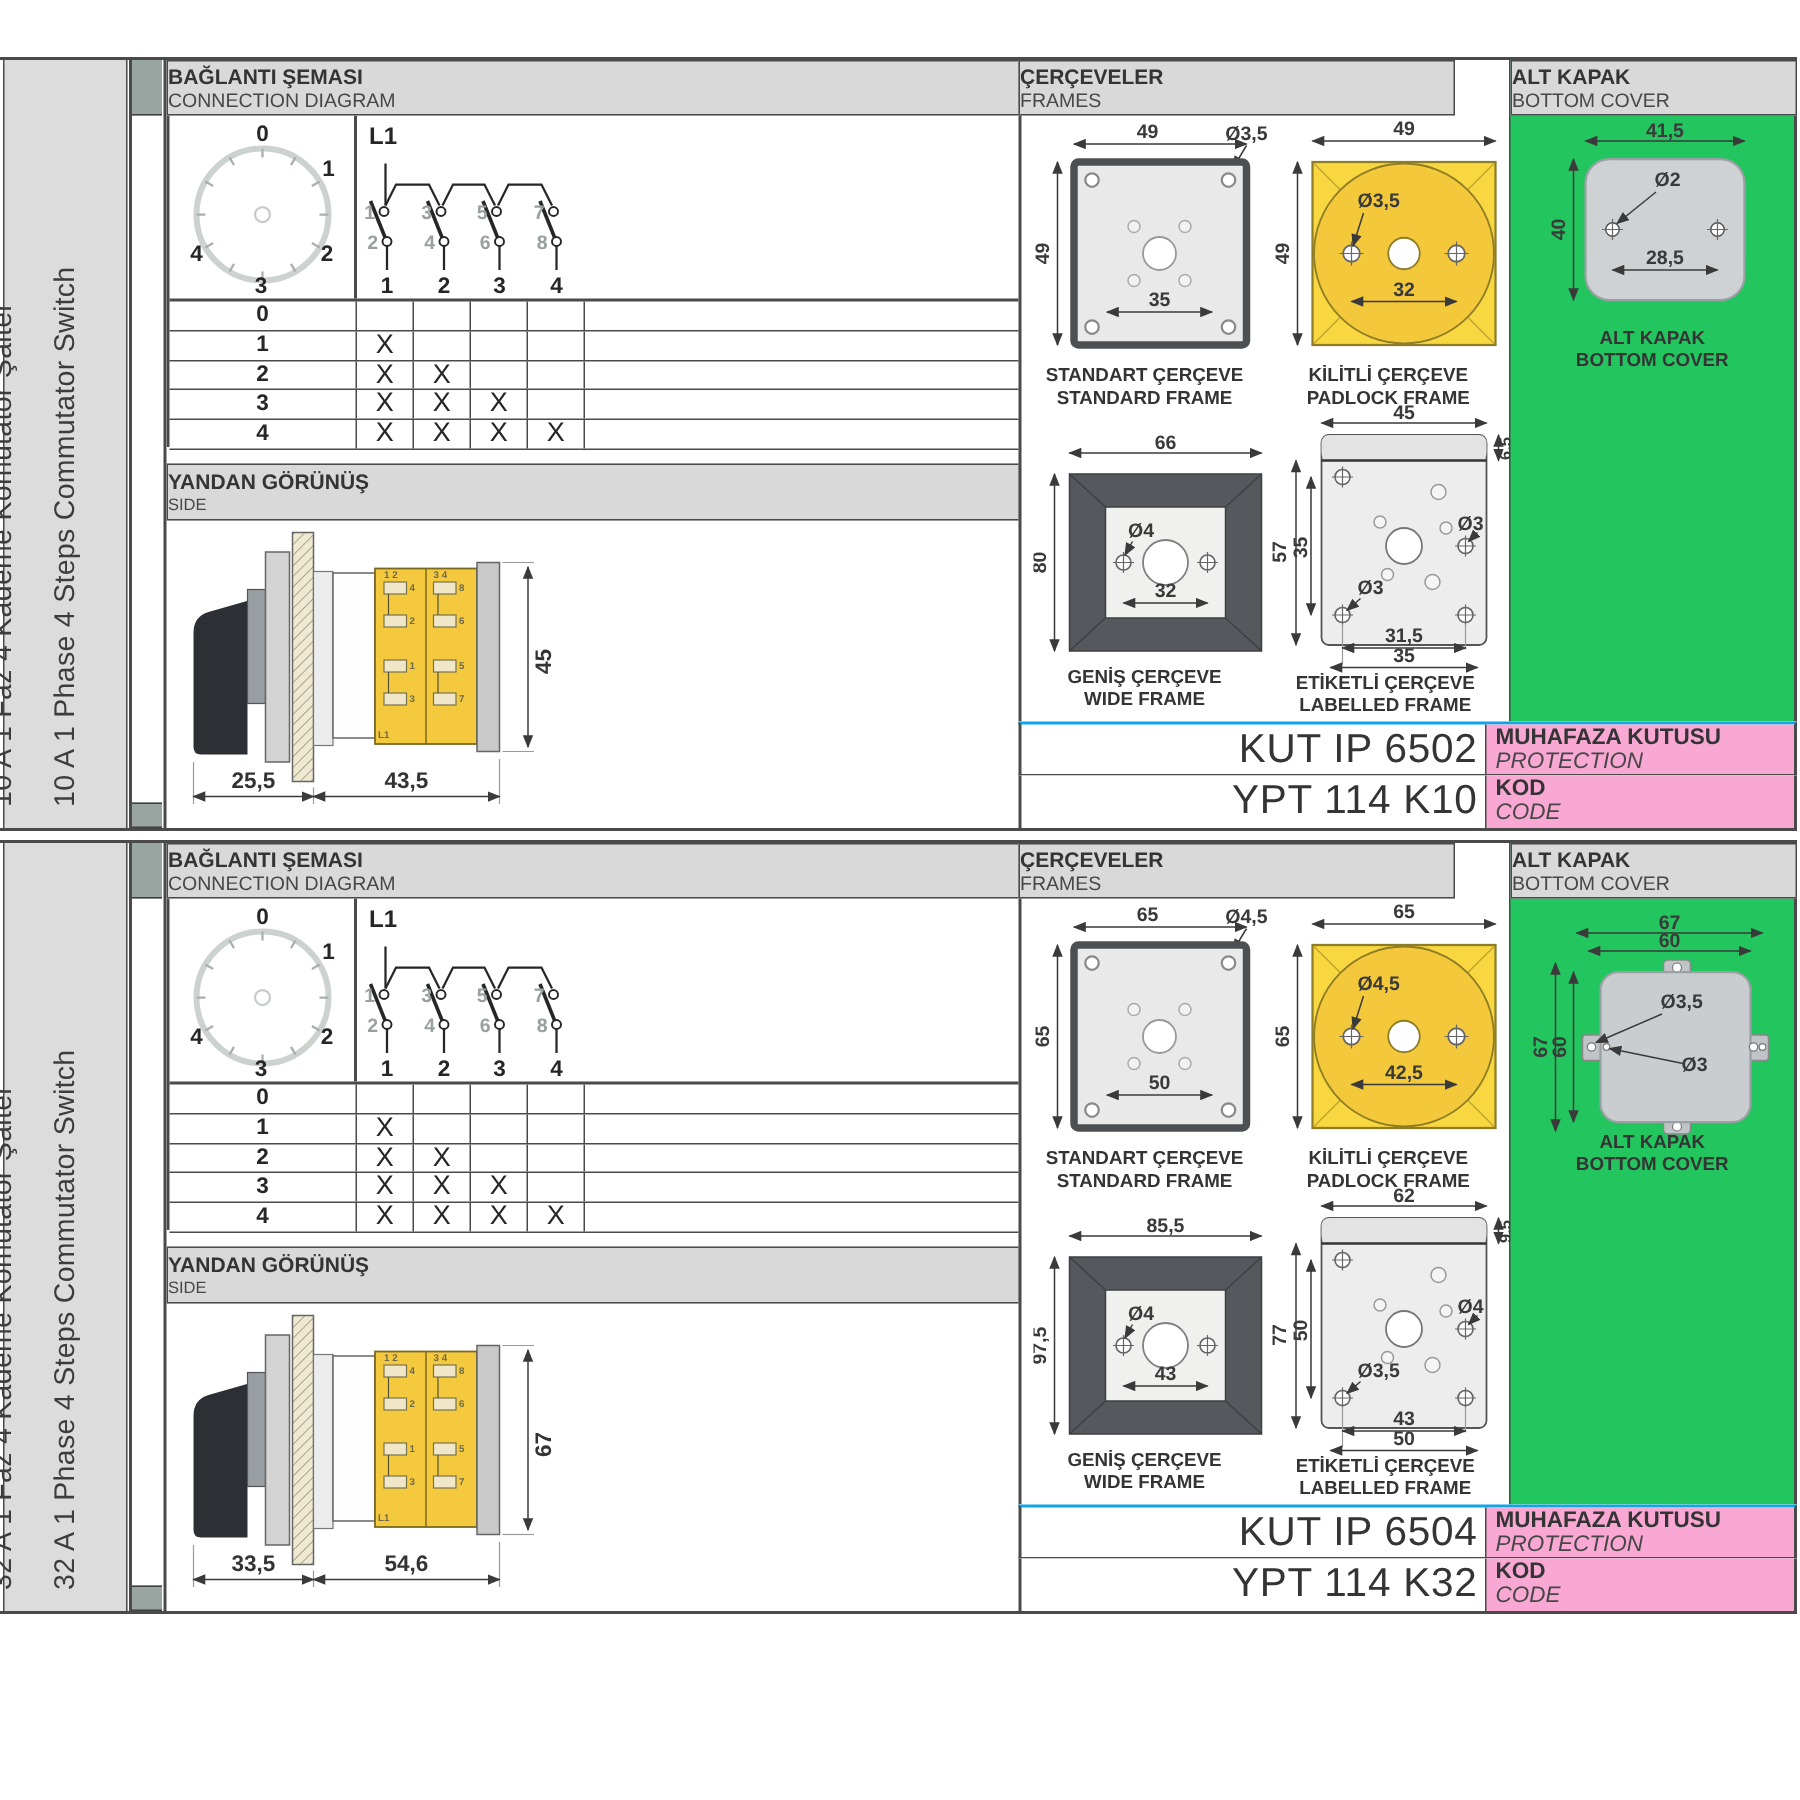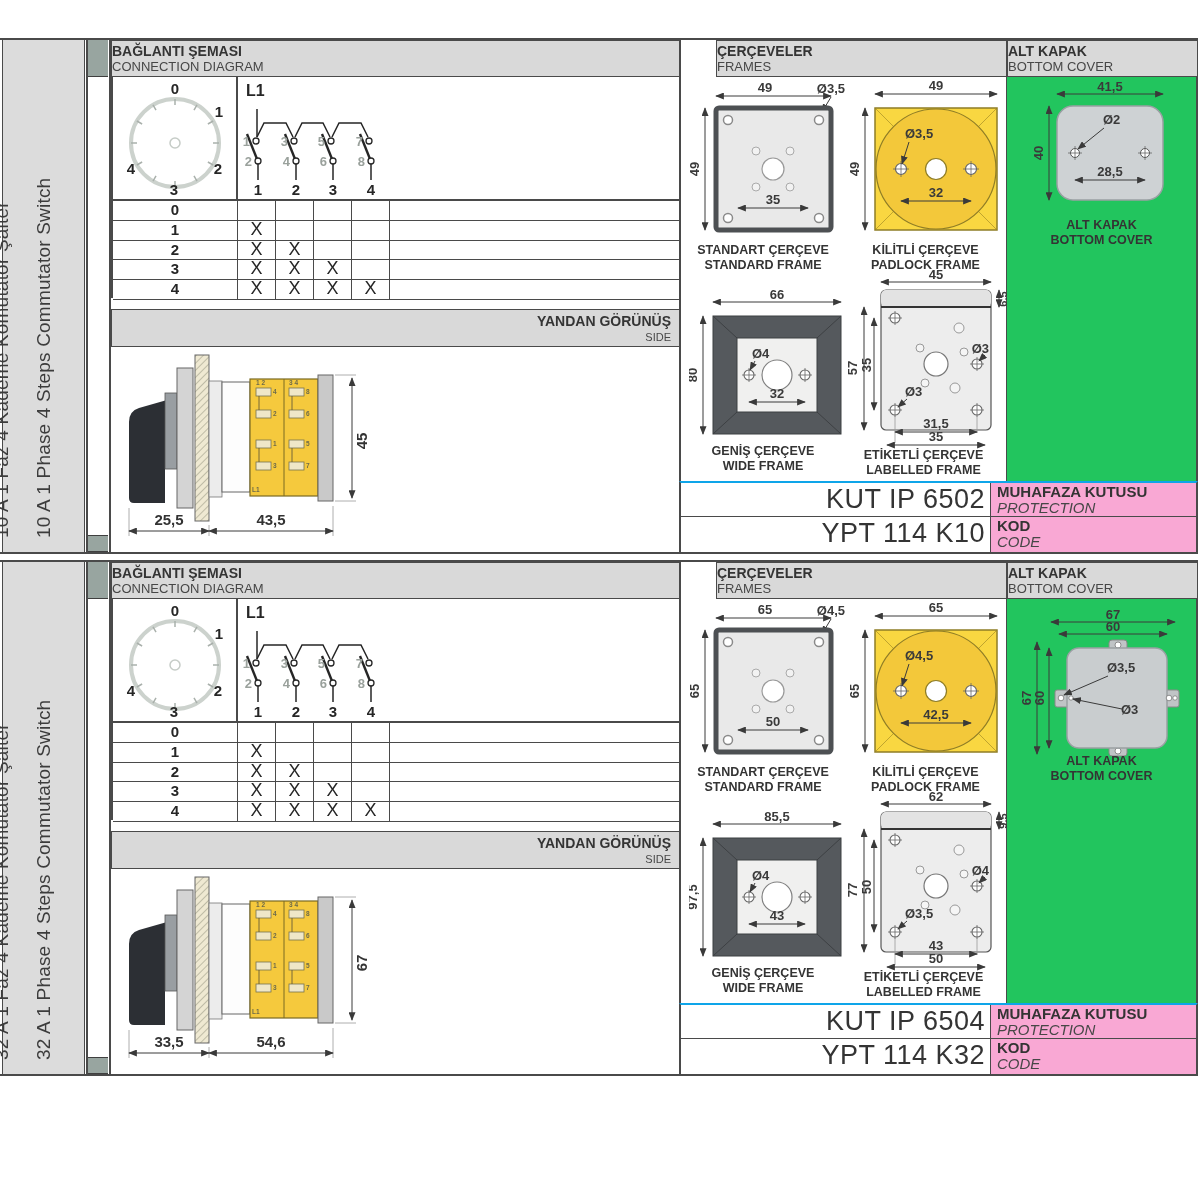--- a/index.html
+++ b/index.html
@@ -14,34 +14,34 @@
   
   .strip{position:absolute;left:86px;top:0;width:25px;height:512px;background:#fff;border-left:2px solid #4a4a4a;border-right:2px solid #4a4a4a;box-sizing:border-box}
   .sq{position:absolute;left:0;width:20px;background:#98a5a0;border-bottom:1px solid #3f3f3f;box-sizing:border-box}
   .sqt{top:0;height:37px}.sqb{bottom:0;height:17px;border-top:1px solid #3f3f3f}
   
   .hdr{position:absolute;top:0;height:37px;background:#d9d9d9;border:1px solid #4a4a4a;box-sizing:border-box;padding:2px 7px 0 0;line-height:16px;z-index:3}
   .hdr .tr{font-weight:bold;font-size:14px;color:#343434}
   .hdr .en{font-size:13px;color:#474747}
   .hdr .it{}
   .hdr-diagram{left:111px;width:569px}
-  .hdr-frames{left:716px;width:291px}
+  .hdr-frames{left:679px;width:291px}
   .hdr-cover{left:1007px;width:191px}
   
   .diagram-area{position:absolute;left:111px;top:37px;width:569px;height:221px;border-left:2px solid #4a4a4a;box-sizing:border-box;background:#fff}
   .dial-cell{position:absolute;left:0;top:0;width:125px;height:122px;border-right:2px solid #4a4a4a;box-sizing:border-box}
   .l1-cell{position:absolute;left:125px;top:0;width:444px;height:122px}
   .ctable{position:absolute;left:0;top:122px;width:569px;height:99px;border-top:2px solid #4a4a4a;box-sizing:border-box}
   .trow{position:relative;height:19.8px;border-bottom:1.5px solid #4a4a4a;box-sizing:border-box}
   .tlabel{position:absolute;left:0;top:0;width:124px;height:100%;text-align:center;font-weight:bold;font-size:15px;line-height:18px;color:#262626}
   .tc{position:absolute;top:0;width:38px;height:100%;border-left:1.5px solid #4a4a4a;box-sizing:border-box;text-align:center;font-size:18px;line-height:17px;color:#262626}
   .c1{left:124px}.c2{left:162px}.c3{left:200px}.c4{left:238px}
   .tcend{position:absolute;top:0;left:276px;width:2px;height:100%;border-left:1.5px solid #4a4a4a}
   
-  .svbar{position:absolute;left:111px;top:269px;width:569px;height:38px;background:#d9d9d9;border:1px solid #4a4a4a;box-sizing:border-box;text-align:right;padding:3px 8px 0 0;line-height:16px}
+  .svbar{position:absolute;left:111px;top:269px;width:569px;height:38px;background:#d9d9d9;border:1px solid #4a4a4a;box-sizing:border-box;padding:3px 8px 0 0;line-height:16px}
   .svbar .tr{font-weight:bold;font-size:14px;color:#343434}
   .svbar .en{font-size:11px;color:#474747}
   .sv-draw{position:absolute;left:111px;top:308px;width:569px;height:204px}
   
   .frames-area{position:absolute;left:679px;top:0;width:329px;height:441px;border-left:2px solid #4a4a4a;border-right:2px solid #4a4a4a;box-sizing:border-box;background:#fff}
   .cover-area{position:absolute;left:1007px;top:0;width:191px;height:441px;border-right:2px solid #4a4a4a;box-sizing:border-box;background:#22c55e}
   .fr{position:absolute}
   .cap{position:absolute;text-align:center;font-weight:bold;font-size:12.5px;line-height:15px;color:#343434}
   .fr-std{left:4px;top:40px}.cap-std{left:0;top:203px;width:164px}
   .fr-pad{left:166px;top:40px}.cap-pad{left:162px;top:203px;width:165px}

